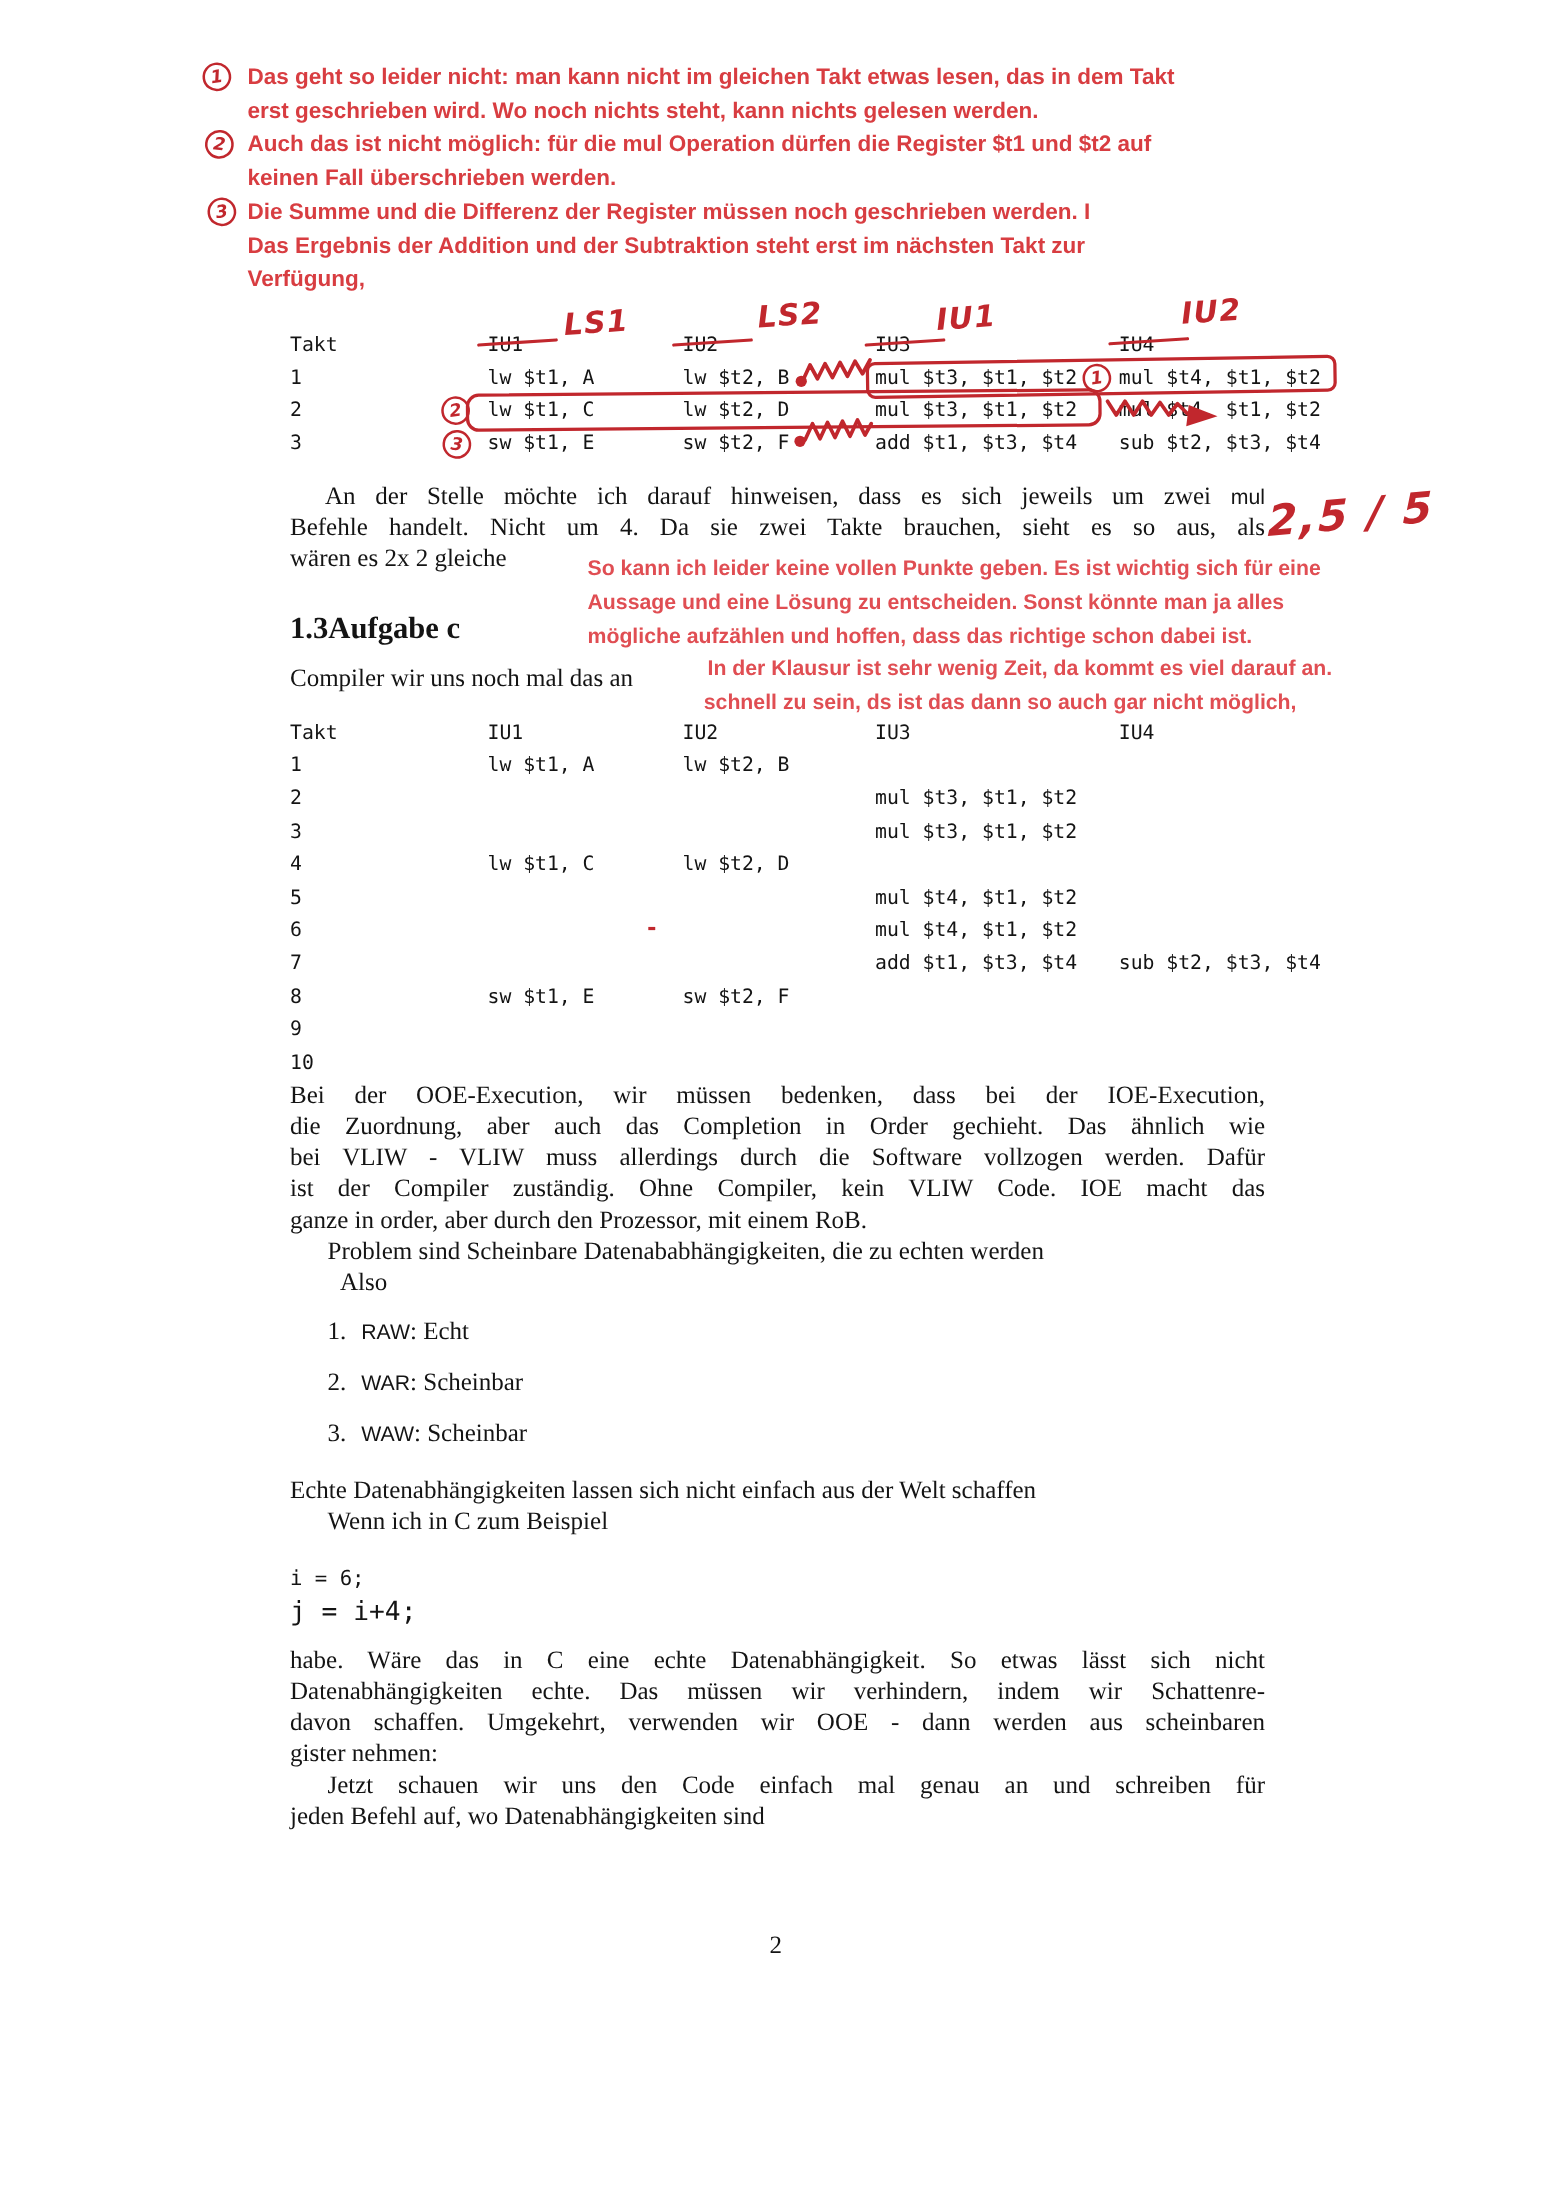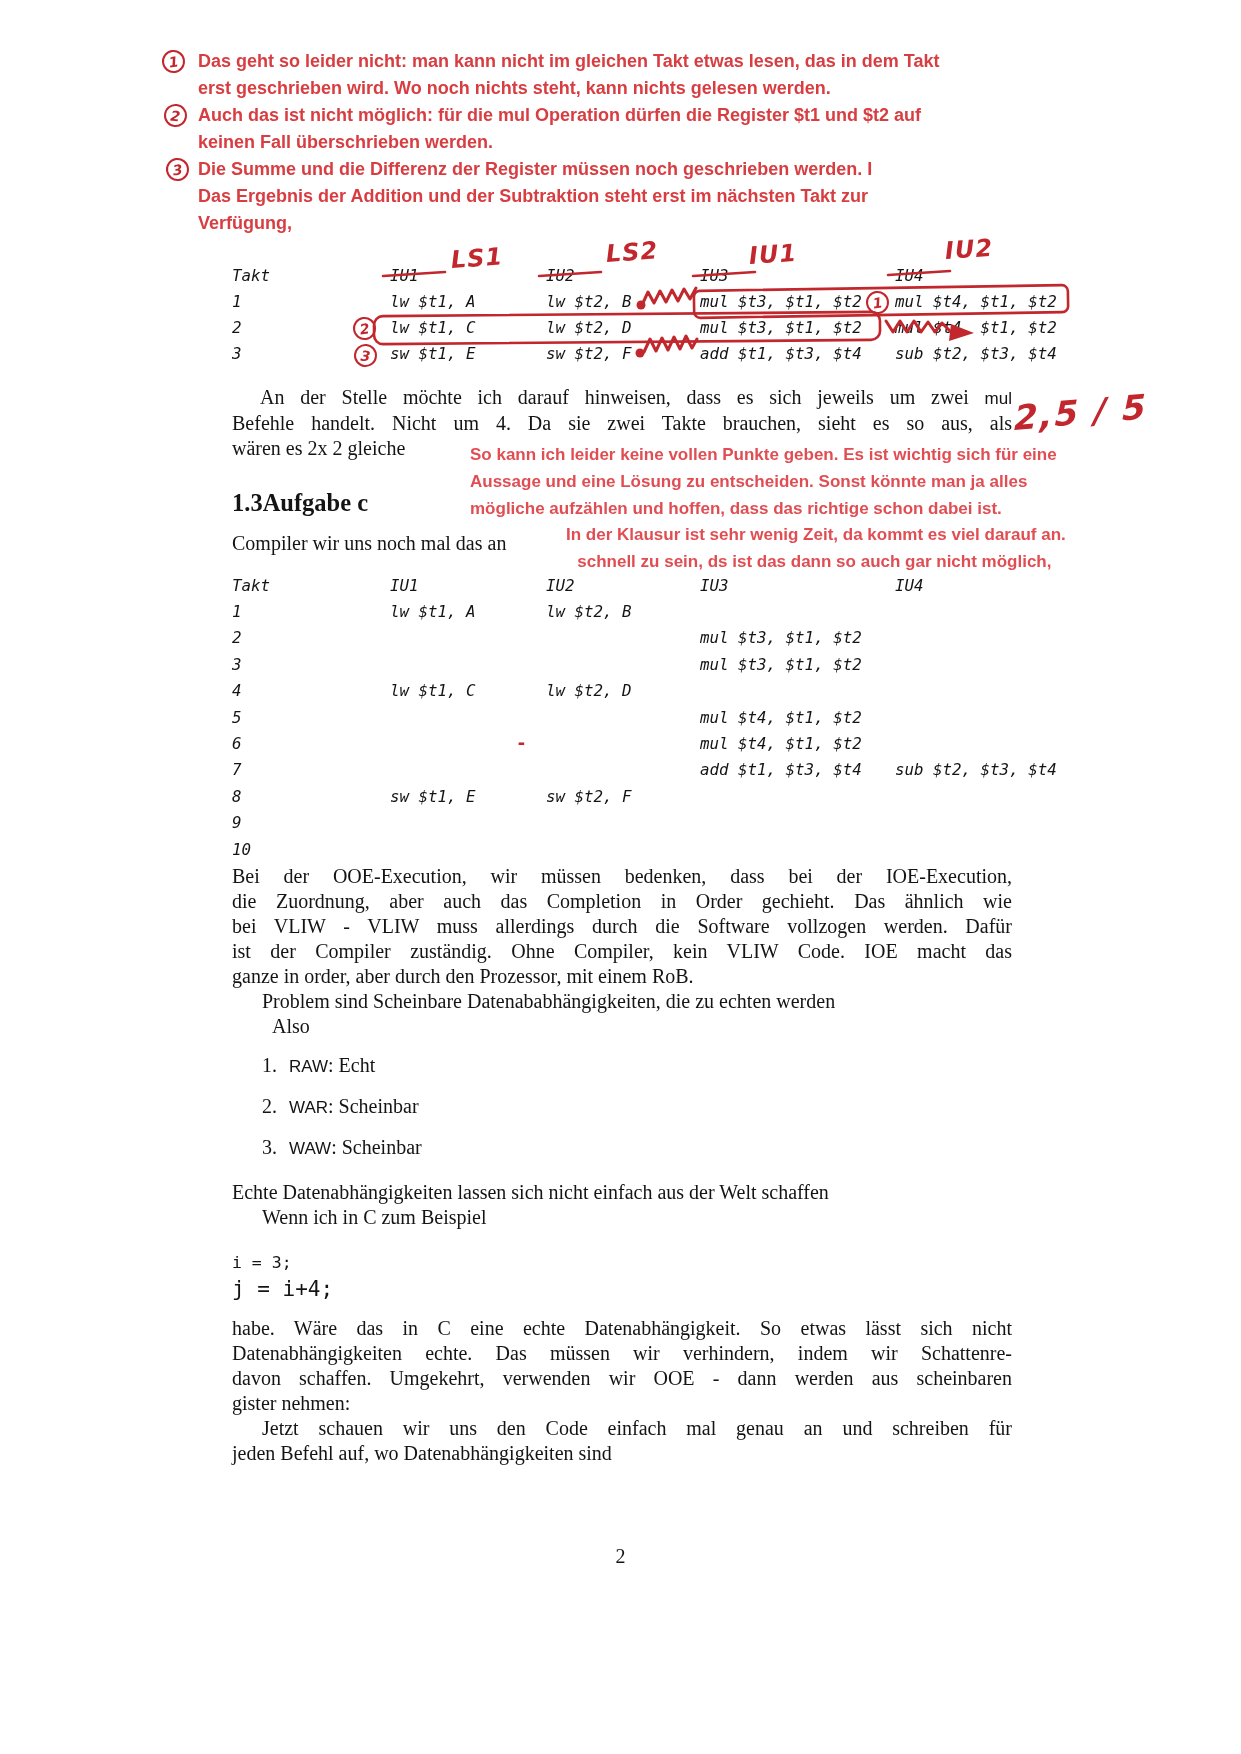--- a/index.html
+++ b/index.html
@@ -18,21 +18,21 @@
         display:flex;align-items:center;justify-content:center;transform:rotate(-8deg);
         font-style:italic;box-sizing:border-box;}
   
   .serif{font-size:20px;line-height:25px;}
   .para{width:780px;}
   .pline{display:block;}
   .jline{text-align:justify;text-align-last:justify;}
   .mono{font-family:"DejaVu Sans Mono",monospace;font-size:15.8px;white-space:pre;}
   .mono-inline{font-family:Liberation Sans, sans-serif;font-size:17px;}
   .trow{position:absolute;left:0;height:22px;width:860px;}
-  .tcell{position:absolute;top:0;font-style:italic;}
+  .tcell{position:absolute;top:0;}
   .c0{left:0;} .c1{left:158px;} .c2{left:314px;} .c3{left:468px;} .c4{left:663px;}
   .heading{font-size:24.5px;font-weight:bold;}
   .grade{font-size:34px;transform:rotate(-5deg) skewX(-6deg);letter-spacing:2px;}
   .dash-mark{color:#c1272d;font-family:"DejaVu Sans Mono",monospace;font-weight:bold;font-size:18px;}
   svg.overlay{position:absolute;left:0;top:0;pointer-events:none;}
   .list-item{position:absolute;left:30px;font-size:20px;}
   .li-num{display:inline-block;width:27px;}
 </style>
 </head>
 <body>
@@ -106,21 +106,21 @@
     <div class="comment-line">Aussage und eine Lösung zu entscheiden. Sonst könnte man ja alles</div>
     <div class="comment-line">mögliche aufzählen und hoffen, dass das richtige schon dabei ist.</div>
   </div>
 
   <div class="abs serif heading" style="left:232px;top:490px;">
     <span style="">1.3</span><span>Aufgabe c</span>
   </div>
 
   <div class="abs redtype" style="left:566px;top:521px;">
     <div class="comment-line">In der Klausur ist sehr wenig Zeit, da kommt es viel darauf an.</div>
-    <div class="comment-line" style="margin-left:-3px;text-align:center;">schnell zu sein, ds ist das dann so auch gar nicht möglich,</div>
+    <div class="comment-line" style="margin-left:-3px;">schnell zu sein, ds ist das dann so auch gar nicht möglich,</div>
   </div>
 
   <div class="abs serif" style="left:232px;top:531px;">Compiler wir uns noch mal das an</div>
 
   <div class="abs" style="left:232px;top:576px;">
     <div class="trow" style="top:0;">
       <span class="tcell mono c0">Takt</span>
       <span class="tcell mono c1">IU1</span>
       <span class="tcell mono c2">IU2</span>
       <span class="tcell mono c3">IU3</span>
@@ -195,21 +195,21 @@
       <span class="li-num">3.</span><span class="mono-inline">WAW</span><span>: Scheinbar</span>
     </div>
   </div>
 
   <div class="abs serif para" style="left:232px;top:1180px;">
     <div class="pline">Echte Datenabhängigkeiten lassen sich nicht einfach aus der Welt schaffen</div>
     <div class="pline" style="padding-left:30px;">Wenn ich in C zum Beispiel</div>
   </div>
 
   <div class="abs" style="left:232px;top:1250px;">
-    <div class="mono" style="font-size:16.5px;line-height:26px;">i = 3;</div>
+    <div class="mono" style="font-size:16.5px;line-height:26px;">i = 6;</div>
     <div class="mono" style="font-size:21px;line-height:26px;">j = i+4;</div>
   </div>
 
   <div class="abs serif para" style="left:232px;top:1316px;">
     <div class="pline jline">habe. Wäre das in C eine echte Datenabhängigkeit. So etwas lässt sich nicht</div>
     <div class="pline jline">Datenabhängigkeiten echte. Das müssen wir verhindern, indem wir Schattenre-</div>
     <div class="pline jline">davon schaffen. Umgekehrt, verwenden wir OOE - dann werden aus scheinbaren</div>
     <div class="pline">gister nehmen:</div>
     <div class="pline jline" style="padding-left:30px;">Jetzt schauen wir uns den Code einfach mal genau an und schreiben für</div>
     <div class="pline">jeden Befehl auf, wo Datenabhängigkeiten sind</div>

